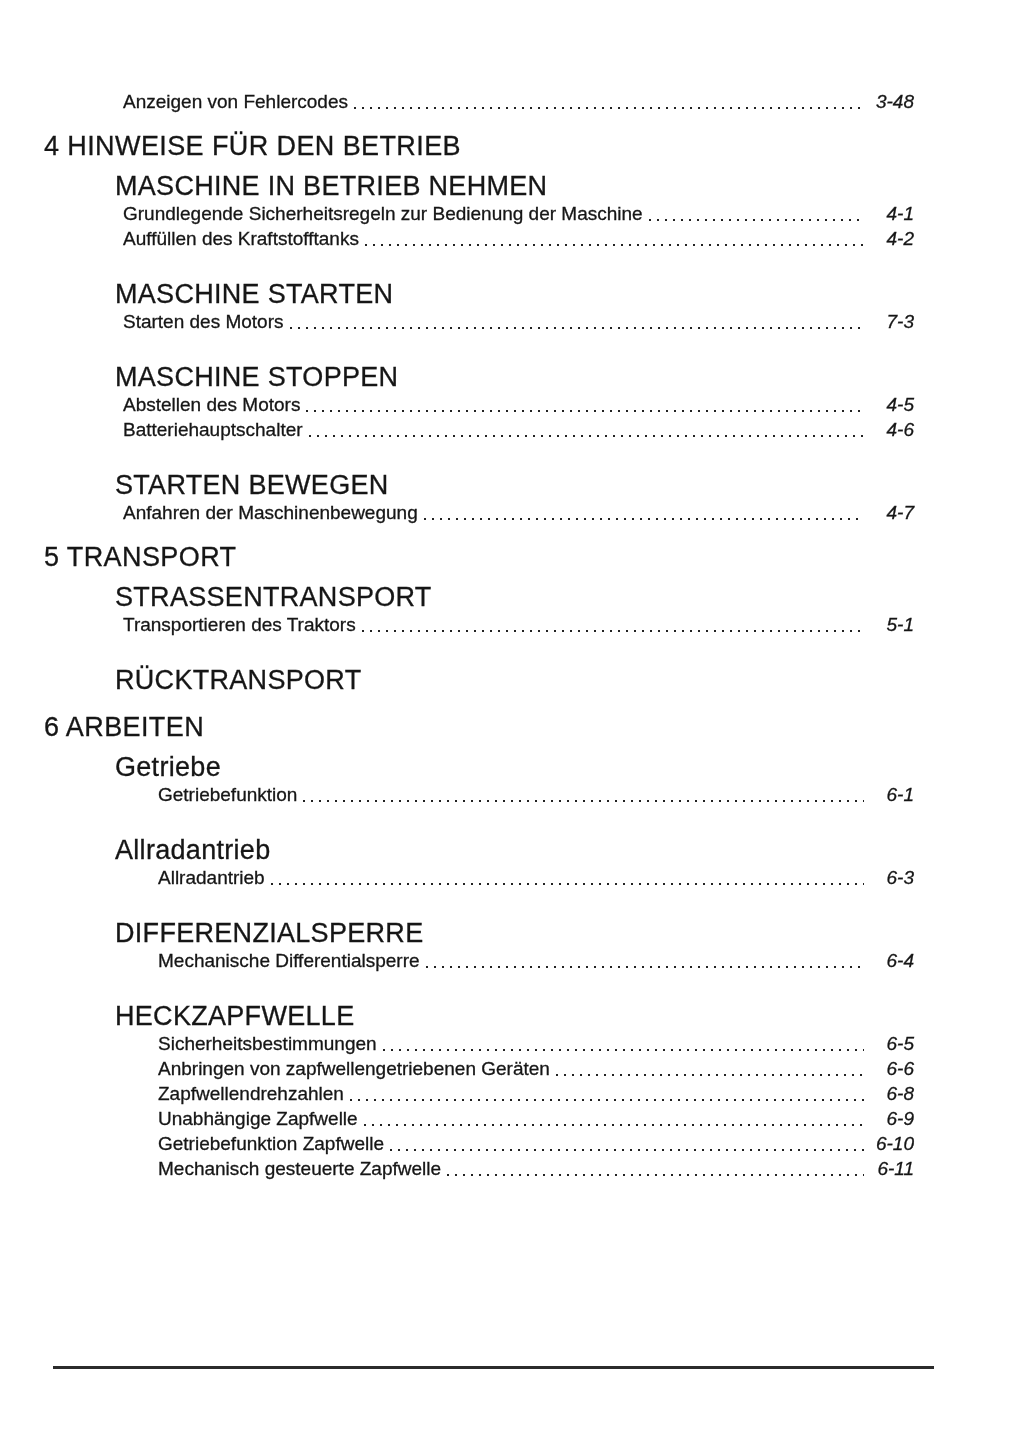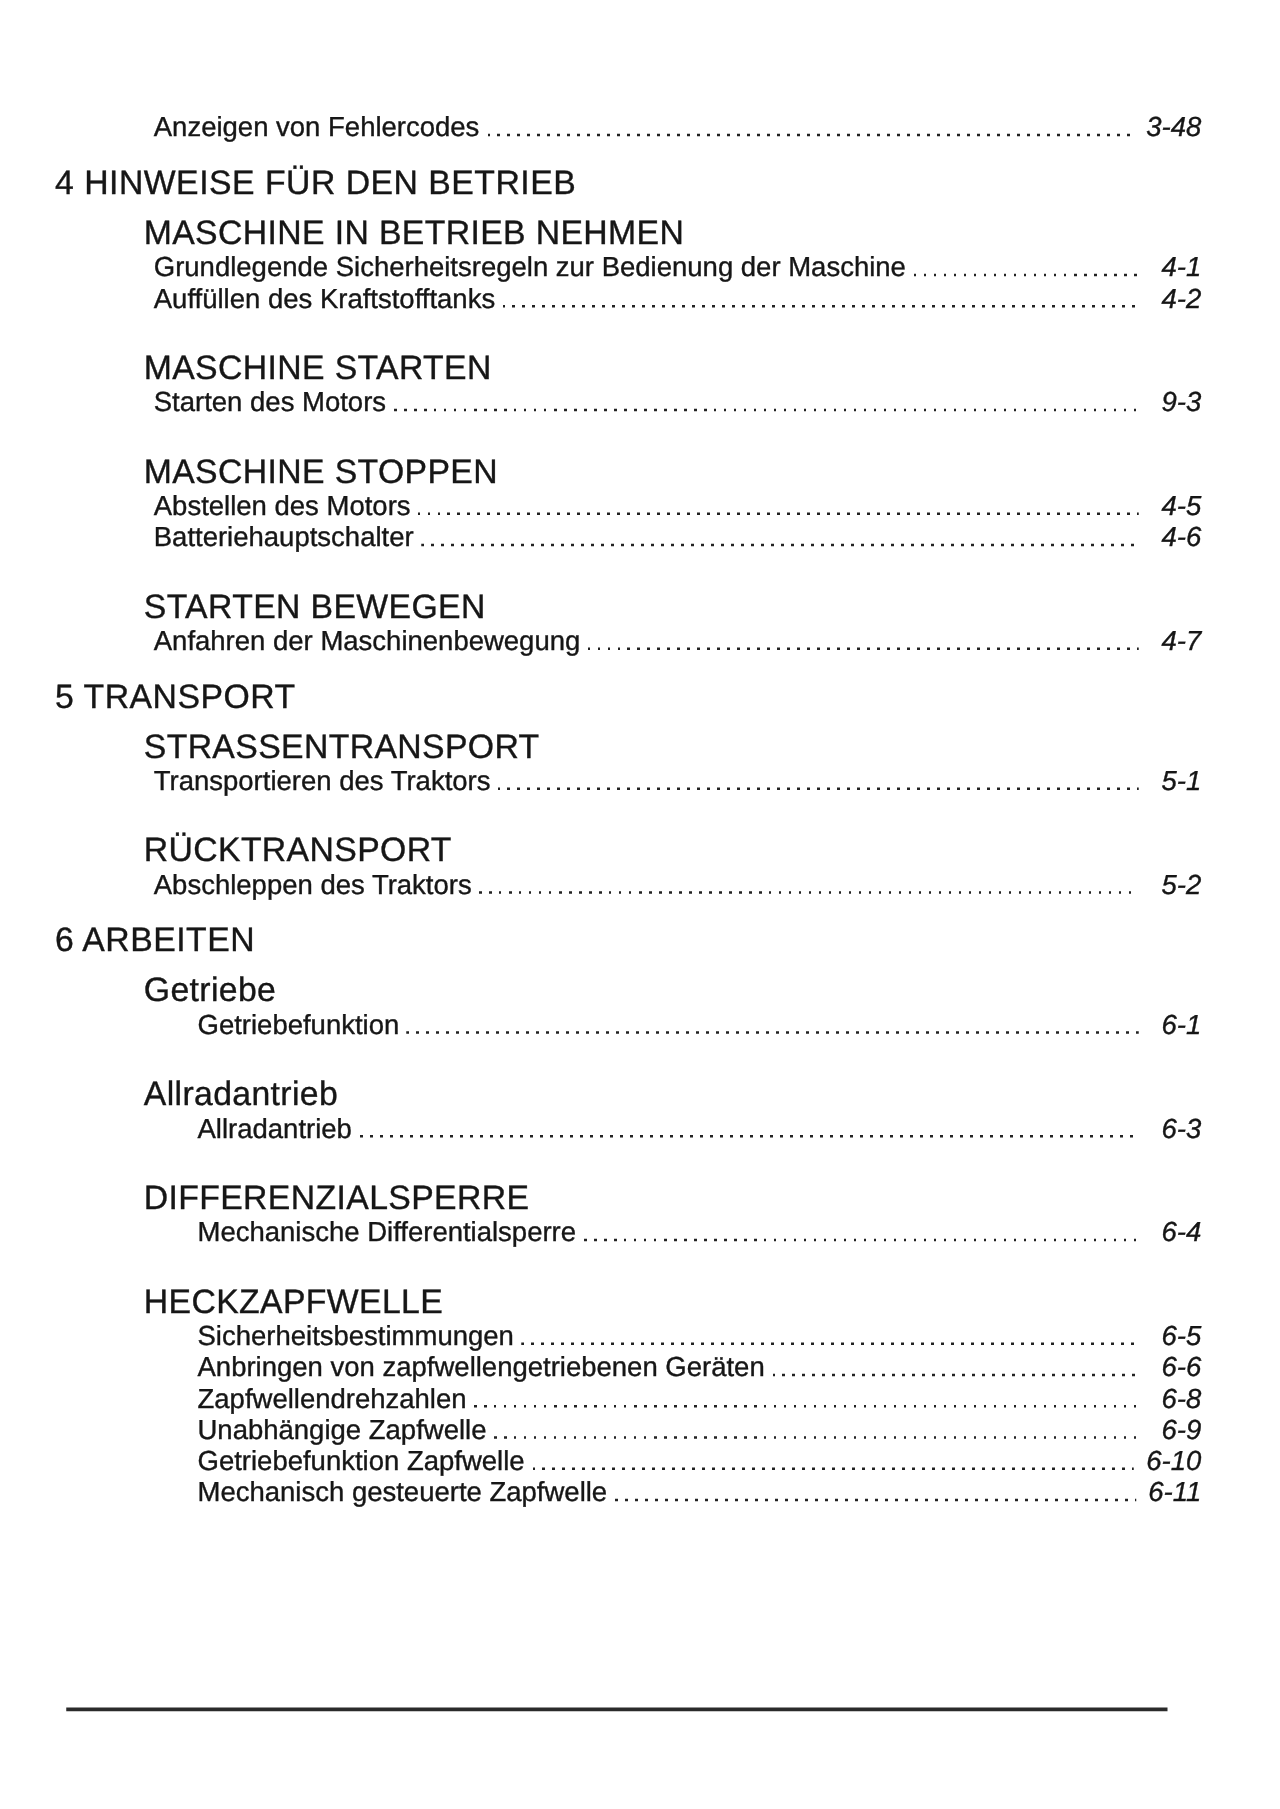--- a/index.html
+++ b/index.html
@@ -14,24 +14,24 @@
   }
   .toc {
     position: absolute;
     left: 0; top: 0;
     width: 100%;
     -webkit-text-stroke: 0.3px currentColor;
   }
   .entry-row {
     display: flex;
     align-items: flex-start;
-    font-size: 22px;
+    font-size: 19px;
     line-height: 25px;
     padding-left: 123px;
-    padding-right: 63px;
+    padding-right: 110px;
   }
   .entry-row.deep { padding-left: 158px; }
   .entry-row.lead { margin-top: 89px; }
   .entry-label { white-space: nowrap; }
   .dot-leader {
     flex: 1;
     align-self: flex-end;
     height: 2.2px;
     margin: 0 10px 5px 6px;
     background-image: repeating-linear-gradient(to right, #222222 0 2.2px, transparent 2.2px 8px);
@@ -94,21 +94,21 @@
             <span class="entry-label">Auffüllen des Kraftstofftanks</span>
             <span class="dot-leader"></span>
             <span class="page-num">4-2</span>
           </div>
         </div>
         <div class="section">
           <h3 class="section-title">MASCHINE STARTEN</h3>
           <div class="entry-row">
             <span class="entry-label">Starten des Motors</span>
             <span class="dot-leader"></span>
-            <span class="page-num">9-3</span>
+            <span class="page-num">7-3</span>
           </div>
         </div>
         <div class="section">
           <h3 class="section-title">MASCHINE STOPPEN</h3>
           <div class="entry-row">
             <span class="entry-label">Abstellen des Motors</span>
             <span class="dot-leader"></span>
             <span class="page-num">4-5</span>
           </div>
           <div class="entry-row">
@@ -131,25 +131,20 @@
         <div class="section">
           <h3 class="section-title">STRASSENTRANSPORT</h3>
           <div class="entry-row">
             <span class="entry-label">Transportieren des Traktors</span>
             <span class="dot-leader"></span>
             <span class="page-num">5-1</span>
           </div>
         </div>
         <div class="section">
           <h3 class="section-title">RÜCKTRANSPORT</h3>
-          <div class="entry-row">
-            <span class="entry-label">Abschleppen des Traktors</span>
-            <span class="dot-leader"></span>
-            <span class="page-num">5-2</span>
-          </div>
         </div>
       </div>
       <div class="chapter">
         <h2 class="chapter-title">6 ARBEITEN</h2>
         <div class="section">
           <h3 class="section-title">Getriebe</h3>
           <div class="entry-row deep">
             <span class="entry-label">Getriebefunktion</span>
             <span class="dot-leader"></span>
             <span class="page-num">6-1</span>

